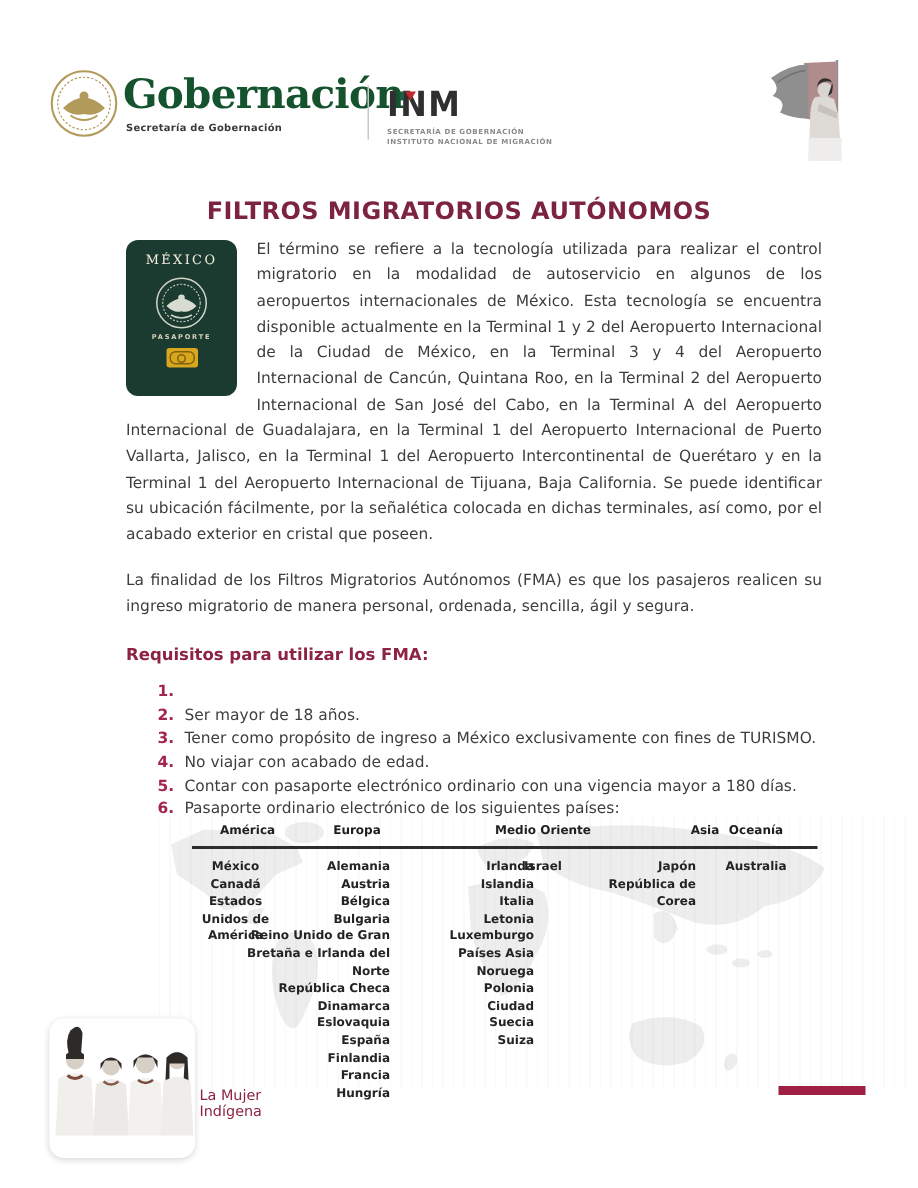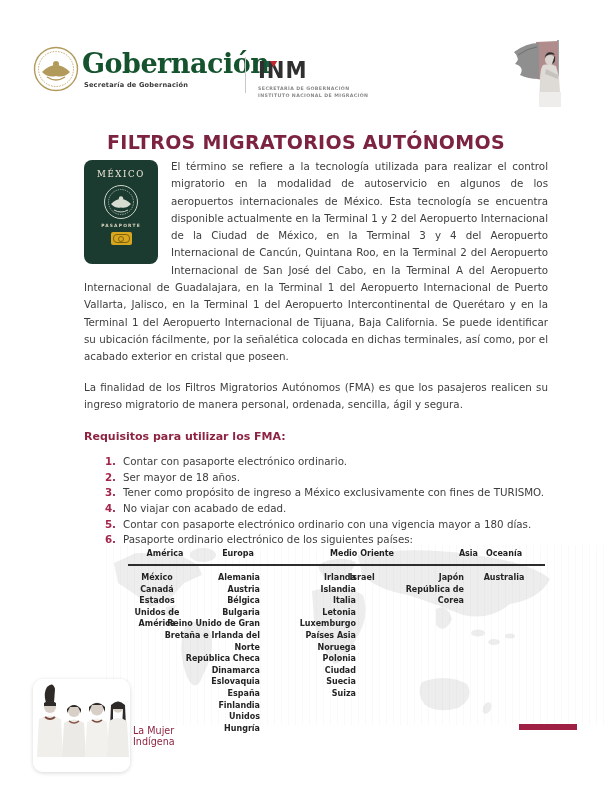--- a/index.html
+++ b/index.html
@@ -13,21 +13,21 @@
   .brand-sub{font-size:6.6px;font-weight:bold;color:#3a3a3a;margin-top:2px;margin-left:2px;letter-spacing:0.2px;}
   .hdr-divider{position:absolute;left:245px;top:57px;width:1px;height:36px;background:#c8c8c8;}
   .inm-block{position:absolute;left:258px;top:58px;}
   .inm-word{position:relative;font-size:23px;font-weight:bold;color:#2f2f2f;letter-spacing:1px;transform:scaleX(.92);transform-origin:left;line-height:24px;}
   .inm-red{position:absolute;left:13px;top:3px;width:0;height:0;border-left:4px solid transparent;border-right:4px solid transparent;border-top:6px solid #c1272d;}
   .inm-green{position:absolute;left:9px;top:3px;width:3px;height:6px;background:#1b5e43;}
   .inm-sub{font-size:4.7px;color:#8a8a8a;letter-spacing:0.4px;line-height:6.6px;margin-top:4px;font-weight:bold;}
   .hero{position:absolute;left:506px;top:37px;width:73px;height:73px;}
 
   
-  .doc-title{position:absolute;left:0;top:131px;width:612px;text-align:center;font-size:19px;font-weight:bold;color:#7d2342;letter-spacing:0.3px;}
+  .doc-title{position:absolute;left:0;top:131px;width:612px;text-align:center;font-size:16px;font-weight:bold;color:#7d2342;letter-spacing:0.3px;}
 
   
   .content{position:absolute;left:84px;top:158px;width:464px;color:#3e3e3e;}
   .passport{float:left;width:74px;height:104px;margin:2px 13px 4px 0;background:#1b3b31;border-radius:8px;text-align:center;}
   .pp-country{font-family:"DejaVu Serif","Liberation Serif",serif;font-size:8.6px;letter-spacing:1.6px;color:#f3eddc;padding-top:9px;}
   .pp-seal{margin:5px auto 0;width:36px;height:36px;}
   .pp-label{font-size:4.4px;letter-spacing:1.2px;color:#d8d2bd;margin-top:3px;font-weight:bold;}
   .pp-chip{margin:4px auto 0;width:21px;height:13px;background:#d9a71d;border-radius:2px;display:flex;align-items:center;justify-content:center;}
   .pp-chip-inner{width:15px;height:7px;border:1px solid #7e620e;border-radius:4px;position:relative;}
   .pp-chip-inner:before{content:"";position:absolute;left:4.5px;top:0.5px;width:4px;height:4px;border:1px solid #7e620e;border-radius:50%;}
@@ -40,21 +40,21 @@
   .req-text{padding-left:7px;}
 
   
   .tbl{position:absolute;left:0;top:545px;width:612px;height:194px;}
   .map{position:absolute;left:106px;top:0;width:500px;height:194px;}
   .map-stripes{position:absolute;left:106px;top:0;width:500px;height:180px;background:repeating-linear-gradient(90deg,rgba(130,130,130,0.045) 0 1px,transparent 1px 7px);}
   .tbl-head{position:absolute;top:4px;font-size:8px;font-weight:bold;color:#1f1f1f;text-align:center;}
   .h-america{left:127px;width:76px;}
   .h-europa{left:200px;width:76px;}
   .h-medio{left:322px;width:80px;}
-  .h-asia{left:418px;width:60px;text-align:right;}
+  .h-asia{left:440px;width:60px;}
   .h-oceania{left:472px;width:64px;}
   .tbl-rule{position:absolute;left:128px;top:19px;width:417px;height:1.5px;background:#2d2d2d;}
   .tbl-col{position:absolute;top:27px;font-size:8px;font-weight:bold;color:#242424;line-height:11.6px;}
   .c-america{left:127px;width:60px;text-align:center;}
   .c-europa1{left:163px;width:97px;text-align:right;}
   .c-europa2{left:271px;width:85px;text-align:right;}
   .c-medio{left:322px;width:80px;text-align:center;}
   .c-asia{left:398px;width:66px;text-align:right;}
   .c-oceania{left:472px;width:64px;text-align:center;}
 
@@ -127,21 +127,20 @@
         </div>
     </div>
 
     <div class="para">El término se refiere a la tecnología utilizada para realizar el control migratorio en la modalidad de autoservicio en algunos de los aeropuertos internacionales de México. Esta tecnología se encuentra disponible actualmente en la Terminal 1 y 2 del Aeropuerto Internacional de la Ciudad de México, en la Terminal 3 y 4 del Aeropuerto Internacional de Cancún, Quintana Roo, en la Terminal 2 del Aeropuerto Internacional de San José del Cabo, en la Terminal A del Aeropuerto Internacional de Guadalajara, en la Terminal 1 del Aeropuerto Internacional de Puerto Vallarta, Jalisco, en la Terminal 1 del Aeropuerto Intercontinental de Querétaro y en la Terminal 1 del Aeropuerto Internacional de Tijuana, Baja California. Se puede identificar su ubicación fácilmente, por la señalética colocada en dichas terminales, así como, por el acabado exterior en cristal que poseen.</div>
     <div class="para">La finalidad de los Filtros Migratorios Autónomos (FMA) es que los pasajeros realicen su ingreso migratorio de manera personal, ordenada, sencilla, ágil y segura.</div>
 
     <div class="req-heading">Requisitos para utilizar los FMA:</div>
     <div class="req-list">
         <div class="req-row">
           <span class="req-num">1.</span>
-          <span class="req-text">Contar con pasaporte electrónico ordinario.</span>
         </div>
         <div class="req-row">
           <span class="req-num">2.</span>
           <span class="req-text">Ser mayor de 18 años.</span>
         </div>
         <div class="req-row">
           <span class="req-num">3.</span>
           <span class="req-text">Tener como propósito de ingreso a México exclusivamente con fines de TURISMO.</span>
         </div>
         <div class="req-row">
@@ -197,21 +196,21 @@
         <div>Alemania</div>
         <div>Austria</div>
         <div>Bélgica</div>
         <div>Bulgaria</div>
         <div>Reino Unido de Gran Bretaña e Irlanda del Norte</div>
         <div>República Checa</div>
         <div>Dinamarca</div>
         <div>Eslovaquia</div>
         <div>España</div>
         <div>Finlandia</div>
-        <div>Unidos</div>
+        <div>Francia</div>
         <div>Hungría</div>
       </div>
     <div class="tbl-col c-europa2">
         <div>Irlanda</div>
         <div>Islandia</div>
         <div>Italia</div>
         <div>Letonia</div>
         <div>Luxemburgo</div>
         <div>Países Asia</div>
         <div>Noruega</div>

